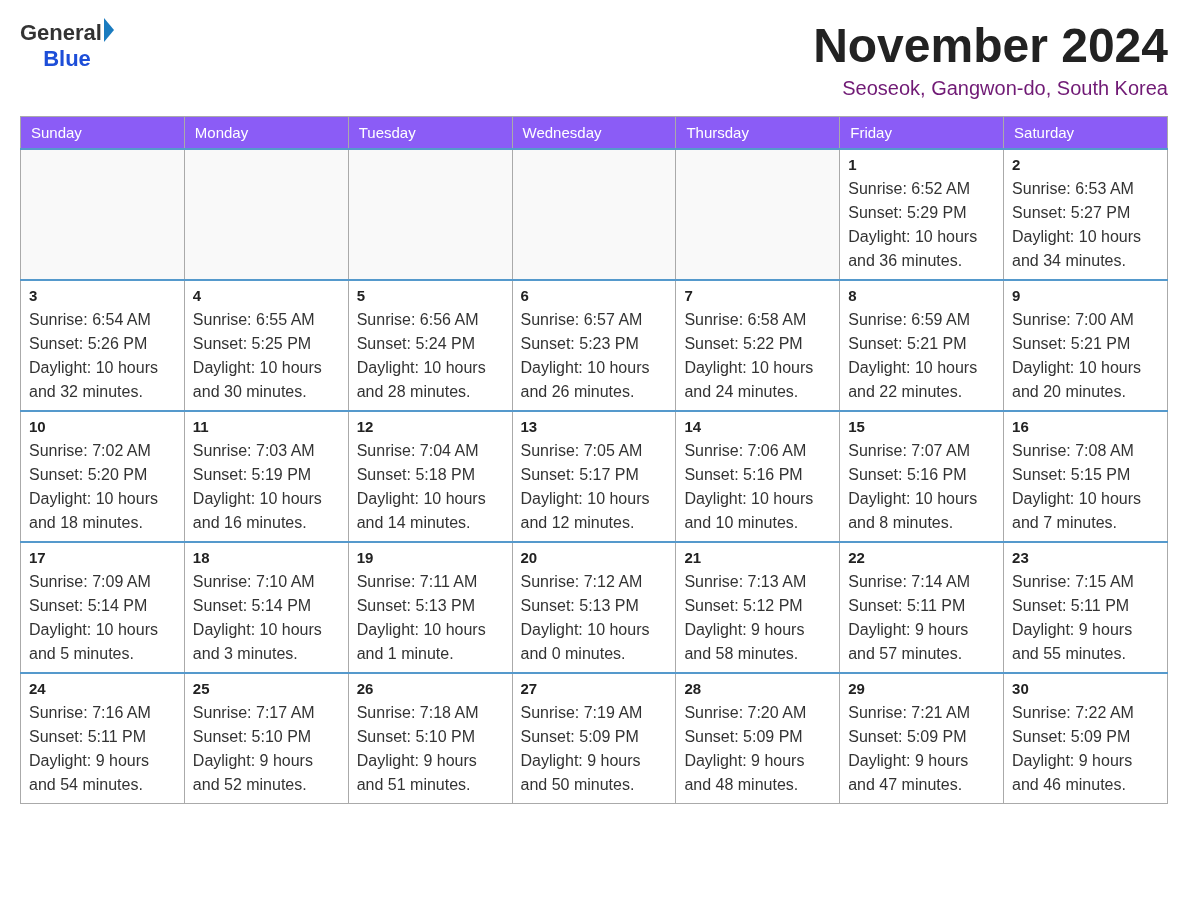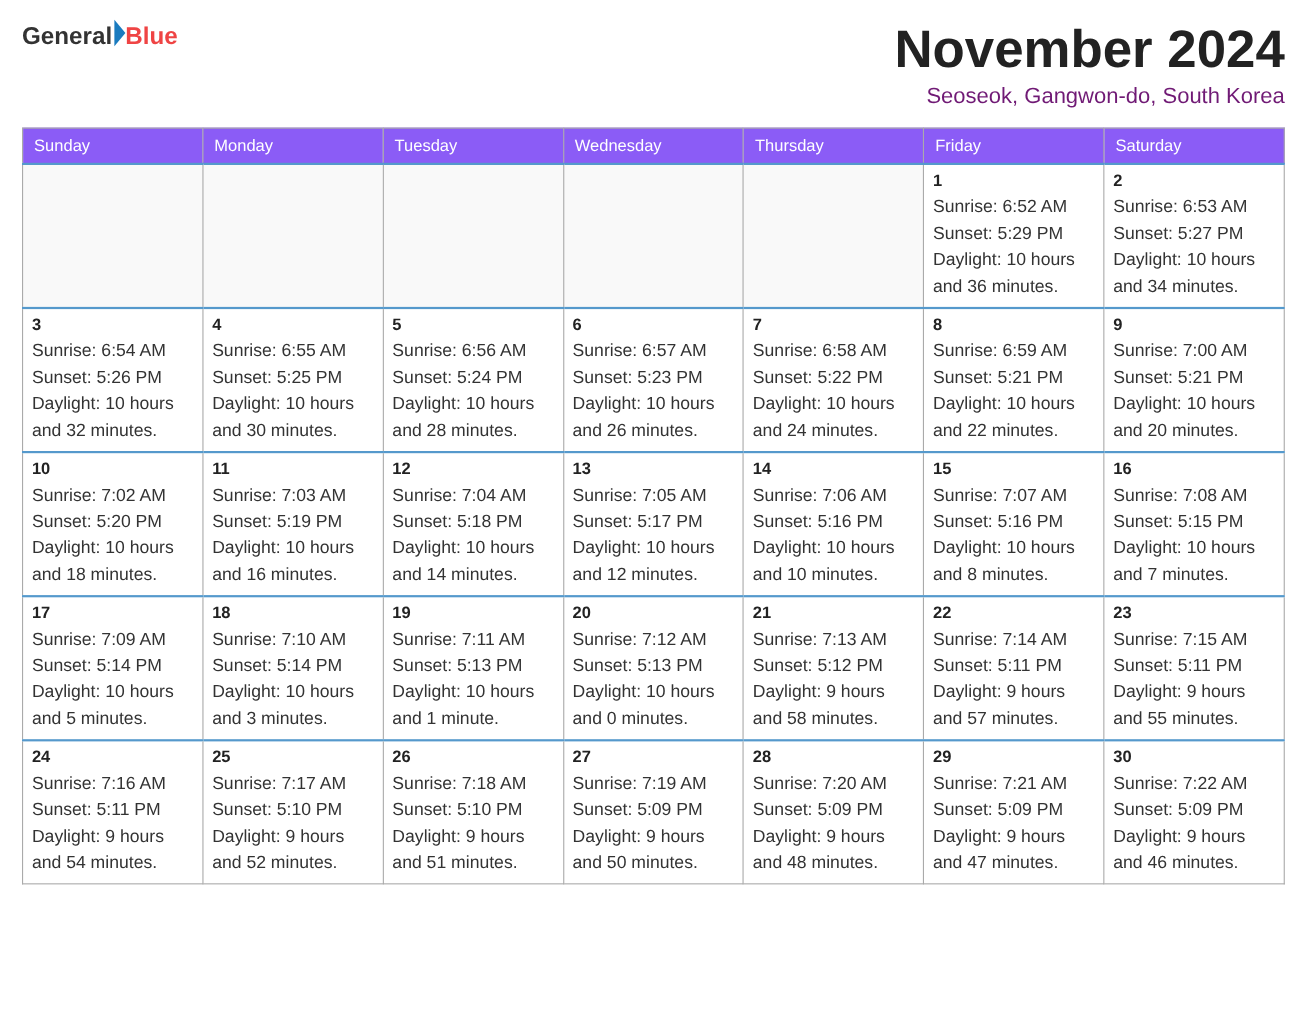--- a/index.html
+++ b/index.html
@@ -24,30 +24,30 @@
     .logo-arrow {
       width: 0; height: 0;
       border-left: 10px solid #1a7bbf;
       border-top: 12px solid transparent;
       border-bottom: 12px solid transparent;
       margin-left: 2px;
       margin-top: -6px;
     }
     .logo-wrapper {
       display: flex;
-      flex-direction: row;
+      flex-direction: column;
     }
     .logo-top {
       display: flex;
       align-items: center;
     }
     .logo-bottom {
       font-size: 22px;
       font-weight: bold;
-      color: #ef4444;
+      color: #1d4ed8;
       margin-left: 0;
       text-align: center;
     }
     .title-area {
       text-align: right;
     }
     .month-year {
       font-size: 48px;
       font-weight: bold;
       color: #222;

